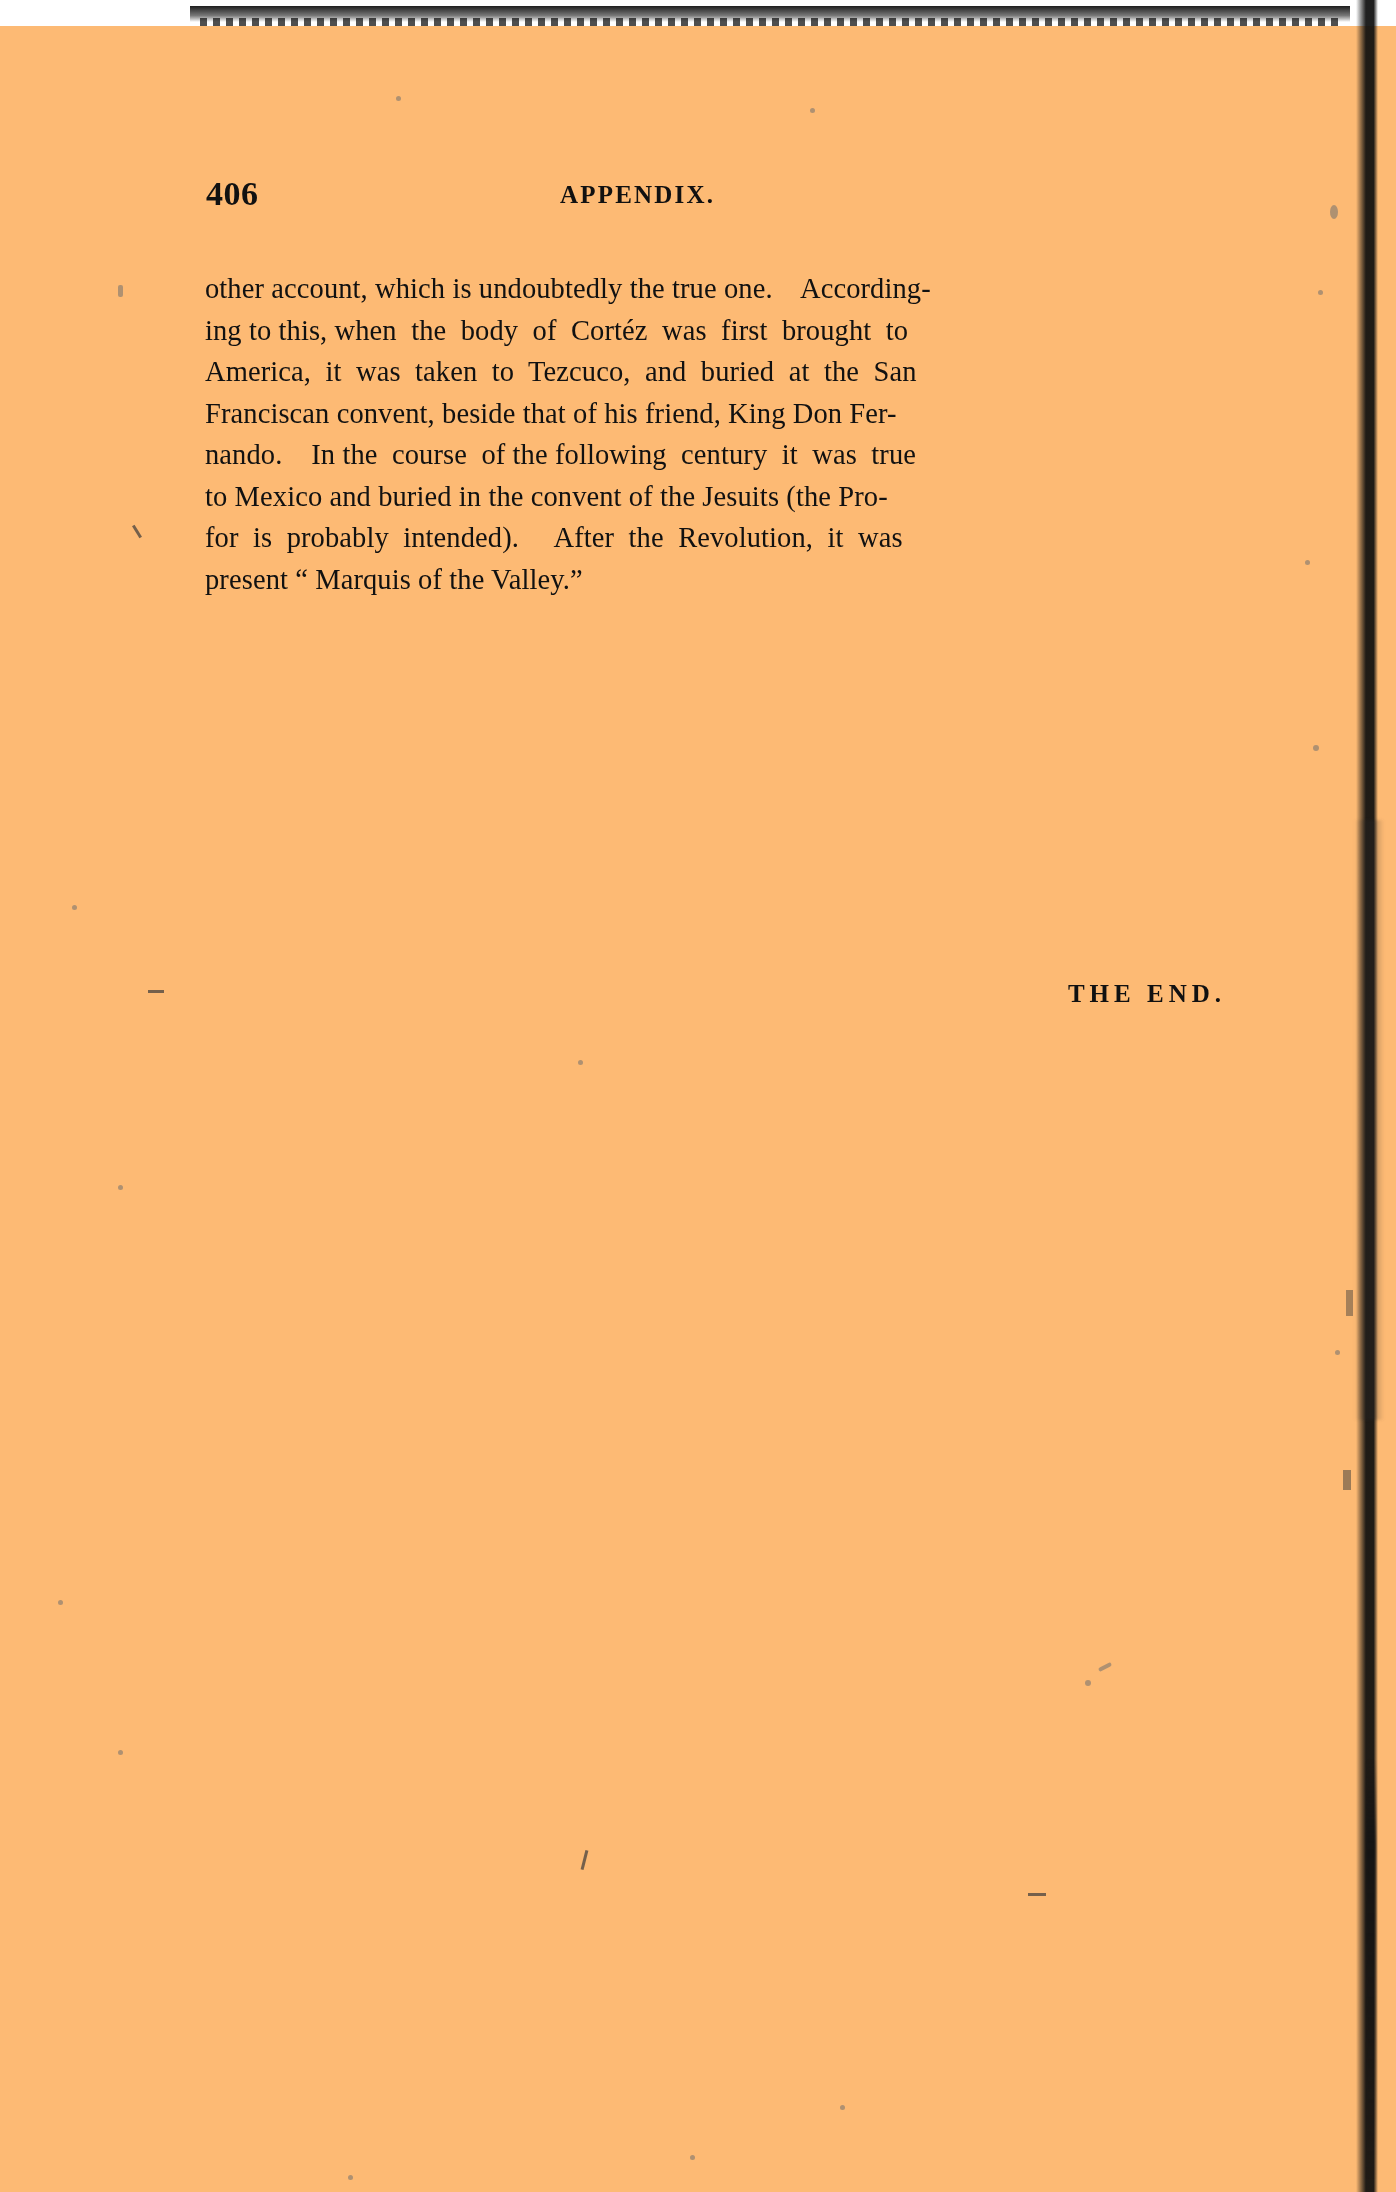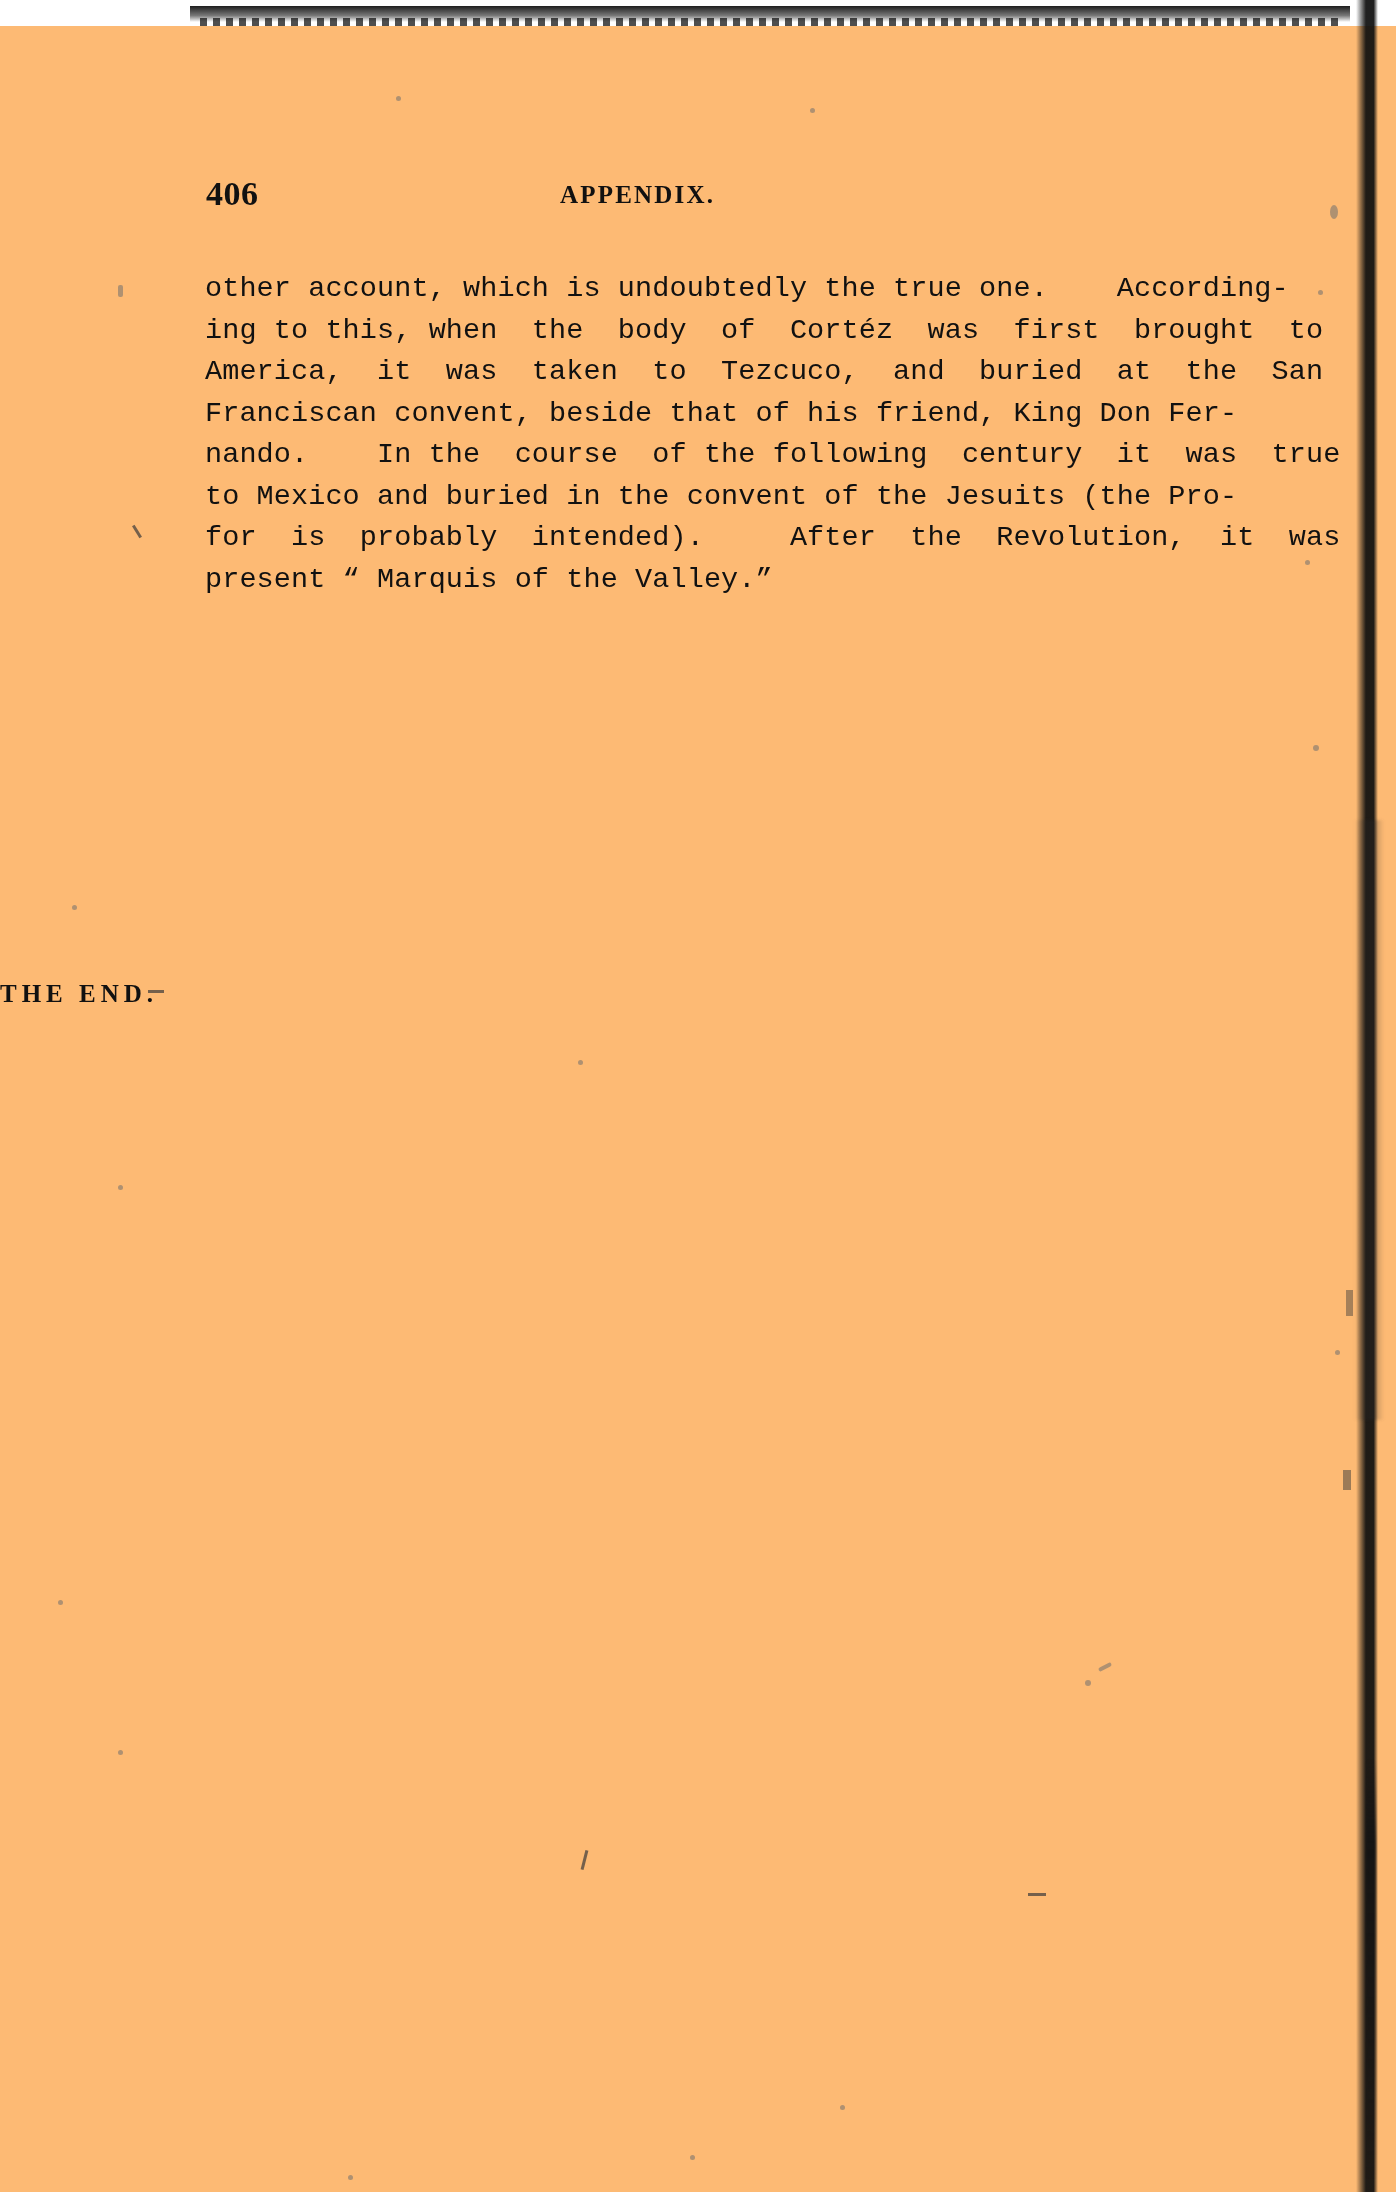--- a/index.html
+++ b/index.html
@@ -118,33 +118,33 @@
     position: absolute;
     top: 268px;
     left: 205px;
     width: 1015px;
   }
   .body-line {
     font-size: 28.5px;
     line-height: 41.5px;
     white-space: pre;
     letter-spacing: 0.1px;
-    font-family: Liberation Mono, monospace;
+    font-family: Liberation Serif, serif;
   }
   .justified {
     display: block;
   }
 
   
   .the-end {
     position: absolute;
     top: 980px;
     left: 0;
     width: 1396px;
-    text-align: left;
+    text-align: right;
     font-size: 25px;
     font-weight: 700;
     letter-spacing: 5px;
     font-family: "Liberation Serif", serif;
     padding-right: 170px;
     box-sizing: border-box;
   }
 </style>
 </head>
 <body>

